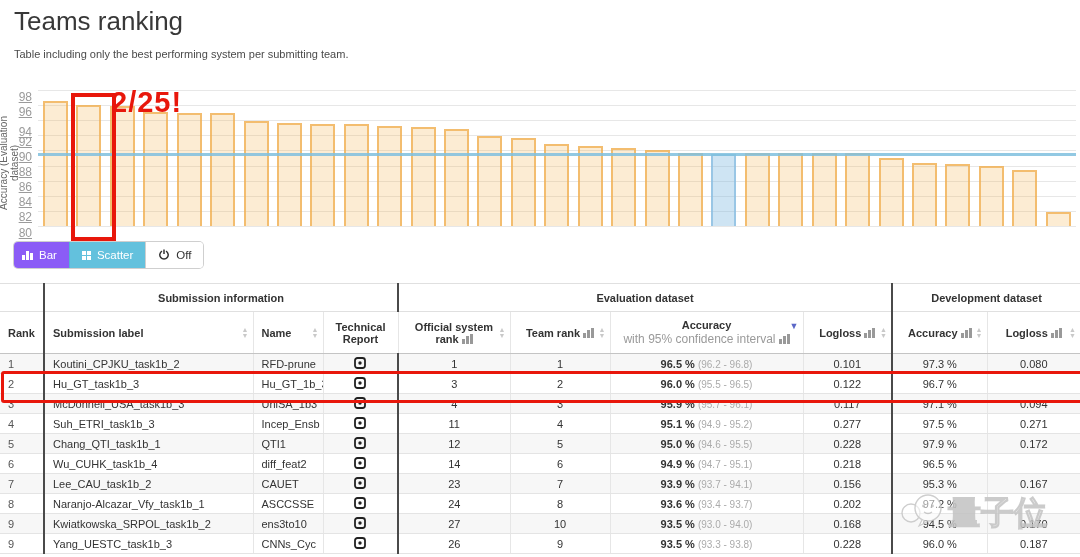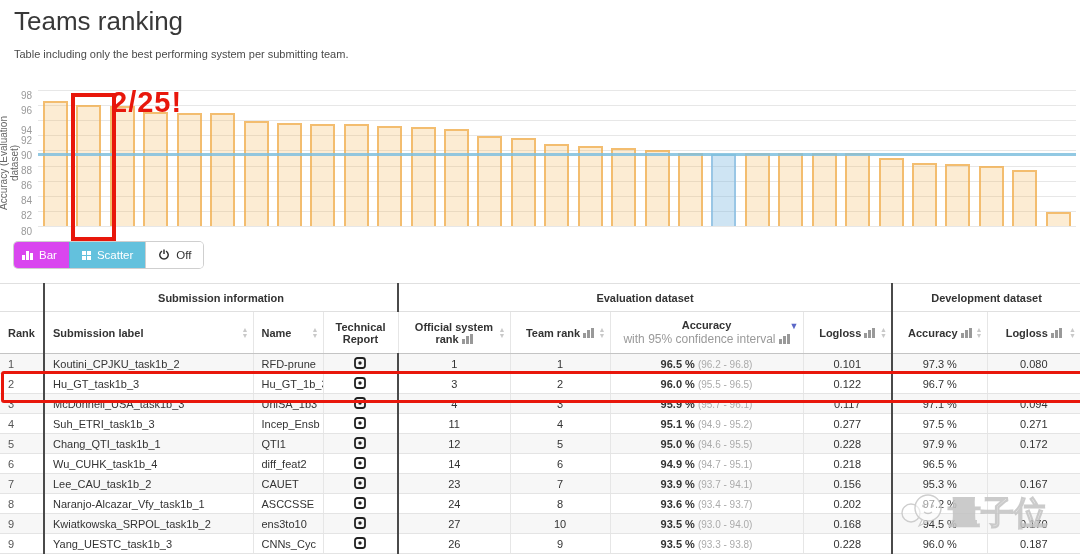--- a/index.html
+++ b/index.html
@@ -8,37 +8,37 @@
     background:#fff;font-family:"Liberation Sans","DejaVu Sans",sans-serif;color:#333;
   }
   
   .page-head{position:absolute;left:14px;top:6px;}
   .page-title{font-size:26px;font-weight:400;color:#383838;margin:0;}
   .page-sub{font-size:11px;color:#4a4a4a;margin-top:11px;}
   
   .chart{position:absolute;left:0;top:85px;width:1080px;height:150px;}
   .plot{position:absolute;left:38px;top:5px;width:1038px;height:136px;}
   .gridline{position:absolute;left:0;right:0;height:1px;background:#e7e7e7;}
-  .tick-label{position:absolute;width:30px;left:4px;text-align:right;font-size:10px;color:#9a9a9a;}
+  .tick-label{position:absolute;width:30px;left:4px;text-align:right;font-size:12px;color:#9a9a9a;text-decoration:underline;}
   .ylabel{position:absolute;left:-57px;top:67px;width:132px;text-align:center;
     font-size:10px;color:#666;transform:rotate(-90deg);}
   .bar{position:absolute;bottom:0;width:25px;box-sizing:border-box;
     background:rgba(243,188,98,0.28);border:2px solid rgba(240,173,78,0.75);border-bottom:none;}
   .bar.baseline-bar{background:rgba(126,184,224,0.38);border-color:rgba(140,190,225,0.8);}
   .baseline-line{position:absolute;left:0;right:0;height:3px;background:#7fbfde;opacity:0.85;z-index:3;}
   .chart-red-rect{position:absolute;left:71px;top:8px;width:37px;height:140px;
     border:4px solid #e8170b;z-index:4;}
   .chart-red-note{position:absolute;left:111px;top:1px;font-size:29px;color:#e8170b;
     font-weight:700;z-index:4;letter-spacing:1px;}
   
   .viewbar{position:absolute;left:14px;top:242px;display:flex;border-radius:4px;
     box-shadow:0 0 0 1px #cfcfcf;overflow:hidden;height:26px;}
   .vbtn{display:flex;align-items:center;gap:6px;padding:0 12px;font-size:11.5px;
     border:none;cursor:pointer;background:#fff;color:#333;}
-  .vbtn.primary{background:#d946ef;color:#fff;padding-left:8px;}
+  .vbtn.primary{background:#8b5cf6;color:#fff;padding-left:8px;}
   .vbtn.secondary{background:#63c1dd;color:#fff;border-left:1px solid #54b4d2;}
   .vbtn.off{background:#fff;border-left:1px solid #cfcfcf;}
   .icon-bars{display:inline-flex;align-items:flex-end;gap:1px;height:10px;}
   .icon-bars i{display:block;width:3px;background:#fff;}
   .icon-grid{display:inline-grid;grid-template-columns:4px 4px;gap:1px;}
   .icon-grid i{display:block;width:4px;height:4px;background:#fff;}
   
   .tablewrap{position:absolute;left:0;top:283px;width:1080px;}
   table{border-collapse:collapse;table-layout:fixed;width:1080px;}
   th,td{box-sizing:border-box;border-left:1px solid #e6e6e6;font-size:11px;

